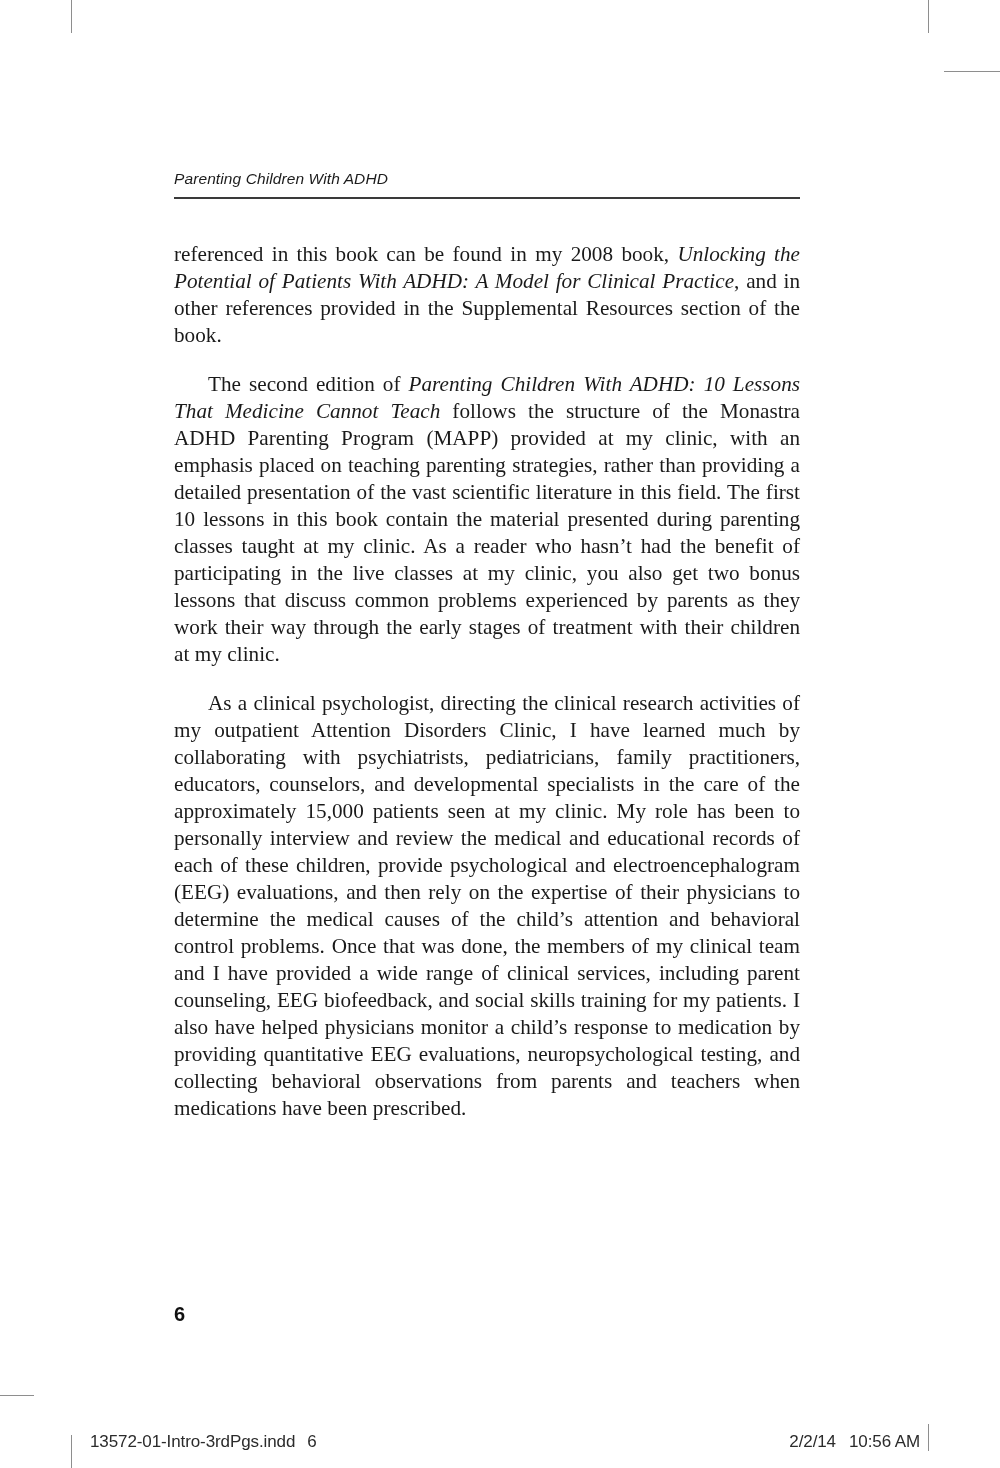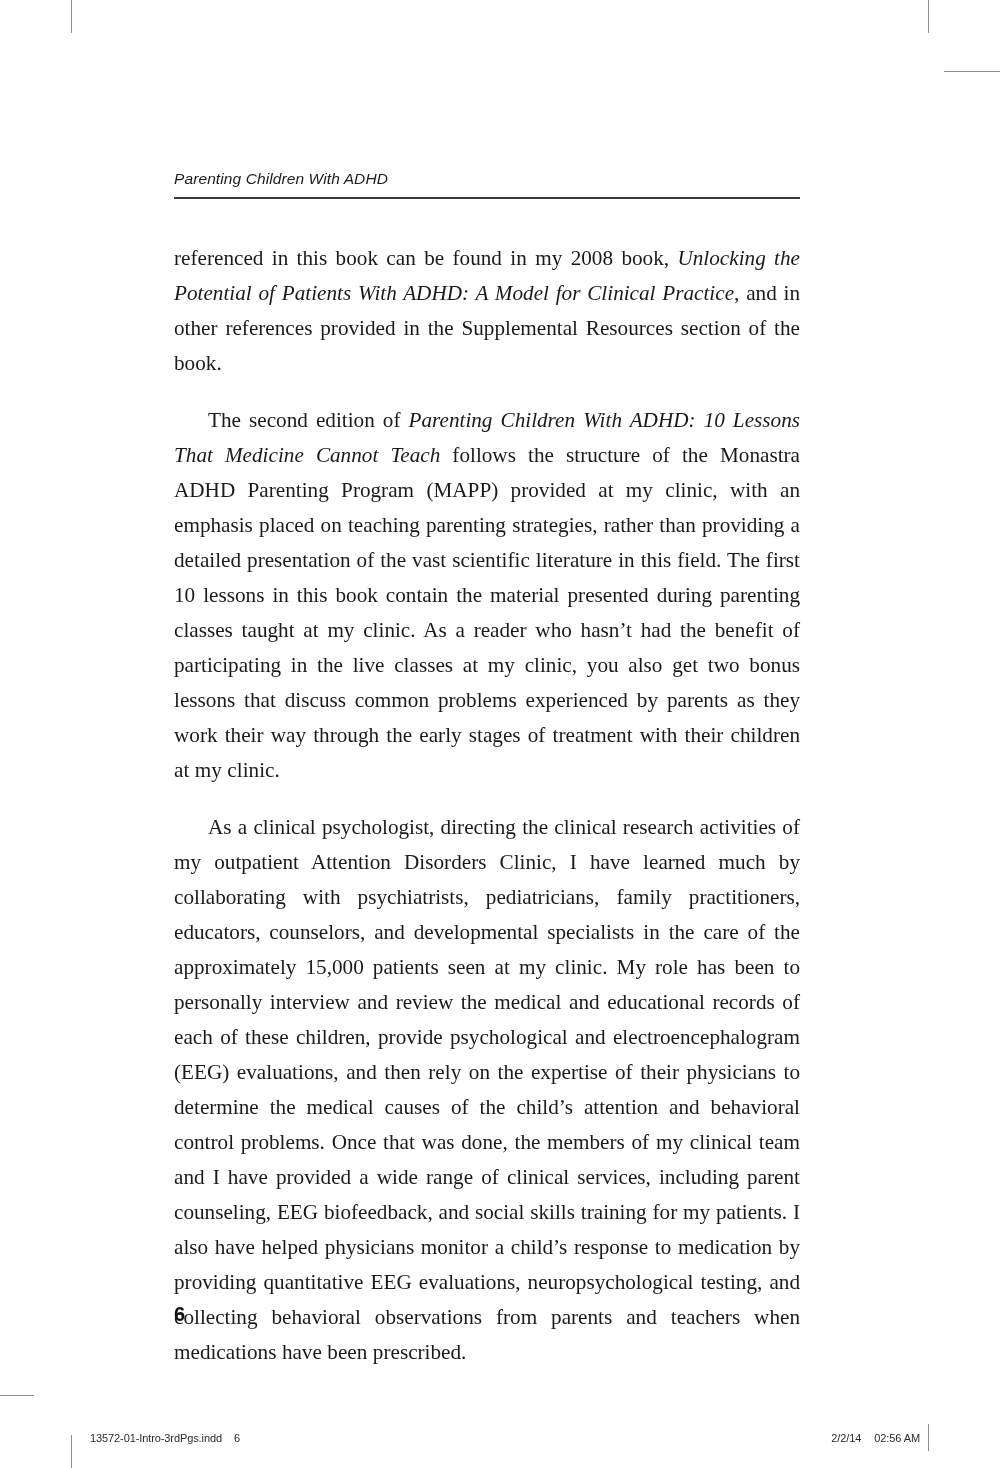--- a/index.html
+++ b/index.html
@@ -57,21 +57,21 @@
     width: 626px;
     height: 2px;
     background: #3a3a3a;
     margin: 0 0 42px 0;
   }
 
   
   .body p {
     margin: 0;
     font-size: 21.2px;
-    line-height: 35px;
+    line-height: 27px;
     text-align: justify;
     text-justify: inter-word;
     word-spacing: 0.2px;
     hyphens: manual;
   }
 
   .body p.indent {
     text-indent: 34px;
     margin-top: 22px;
   }
@@ -94,21 +94,21 @@
   
   .slug {
     position: absolute;
     left: 90px;
     top: 1432px;
     width: 830px;
     display: flex;
     justify-content: space-between;
     align-items: baseline;
     font-family: "Liberation Sans", "DejaVu Sans", sans-serif;
-    font-size: 11px;
+    font-size: 17px;
     color: #2b2b2b;
     letter-spacing: -0.1px;
   }
 
   .slug-left {
     display: flex;
     gap: 12px;
   }
 
   .slug-right {
@@ -141,17 +141,17 @@
 
   <div class="folio">6</div>
 
   <div class="slug">
     <div class="slug-left">
       <span>13572-01-Intro-3rdPgs.indd</span>
       <span>6</span>
     </div>
     <div class="slug-right">
       <span>2/2/14</span>
-      <span>02:56 AM</span>
+      <span>10:56 AM</span>
     </div>
   </div>
 
 </div>
 
 </body></html>

